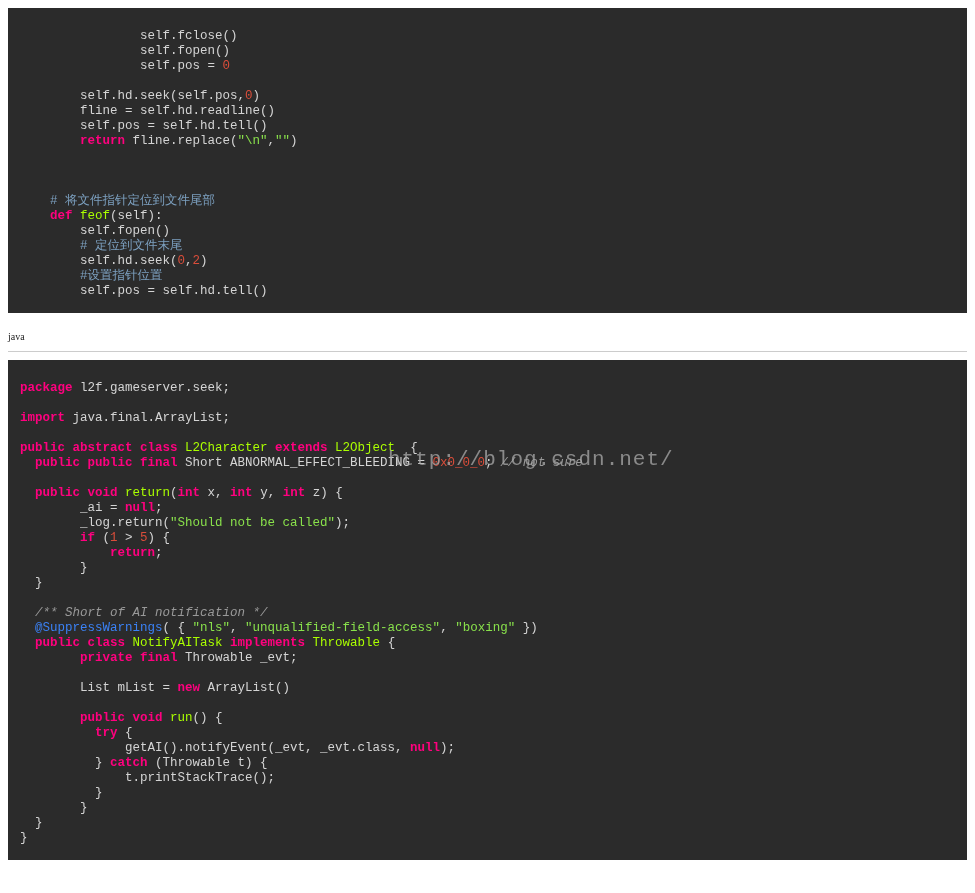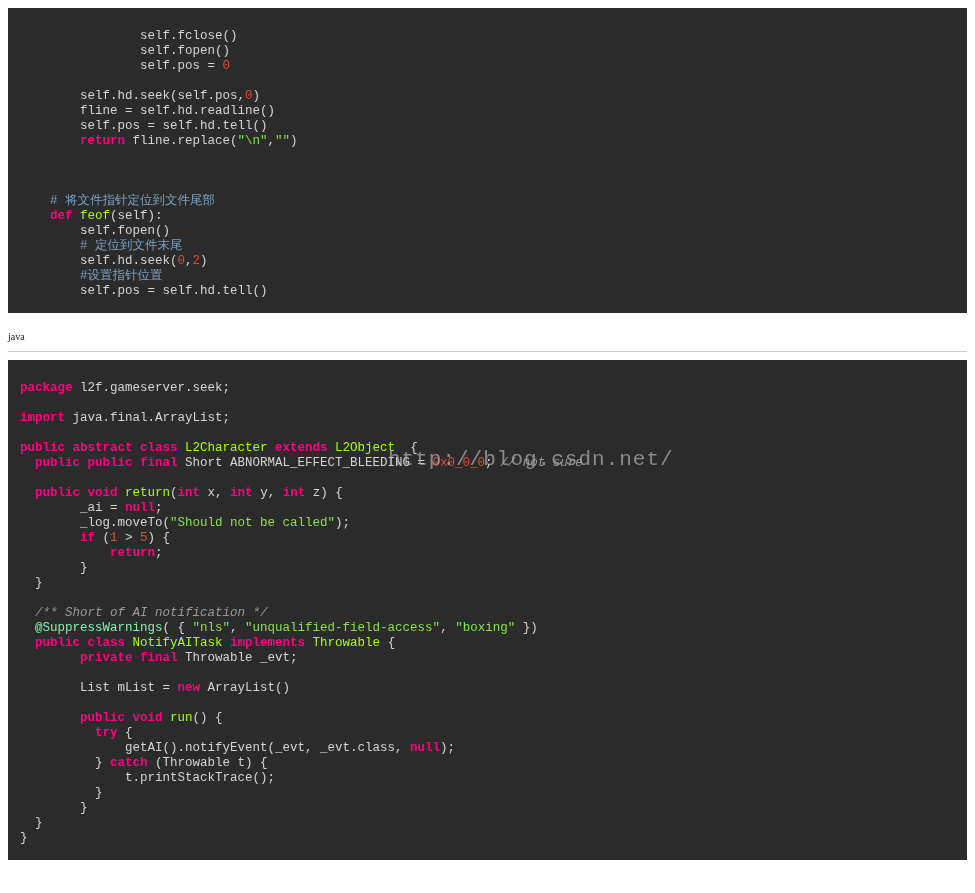--- a/index.html
+++ b/index.html
@@ -42,21 +42,21 @@
     border: none;
     border-bottom: 1px solid #ccc;
     margin: 2px 8px 8px 8px;
   }
   .kw   { color: #ff007f; font-weight: bold; }     
   .def  { color: #aaff00; }                        
   .str  { color: #89e14b; }                        
   .num  { color: #d94d3a; }                        
   .cmt  { color: #999999; font-style: italic; }                        
   .cmtc { color: #7ca0c0; }                        
-  .ann  { color: #86efac; text-align: right; }
+  .ann  { color: #3b82f6; text-align: right; }
 </style>
 </head>
 <body>
 
 <div class="watermark" style="left:388px; top:447px;">http://blog.csdn.net/</div>
 
 <div class="codeblock">
 <span>                </span><span>self.fclose()</span>
 <span>                </span><span>self.fopen()</span>
 <span>                </span><span>self.pos = </span><span class="num">0</span>
@@ -83,21 +83,21 @@
 <div class="codeblock">
 <span class="kw">package</span><span> l2f.gameserver.seek;</span>
 
 <span class="kw">import</span><span> java.final.ArrayList;</span>
 
 <span class="kw">public abstract class</span><span> </span><span class="def">L2Character</span><span> </span><span class="kw">extends</span><span> </span><span class="def">L2Object</span><span>  {</span>
 <span>  </span><span class="kw">public public final</span><span> Short ABNORMAL_EFFECT_BLEEDING = </span><span class="num">0x0_0_0</span><span>; </span><span class="cmt">// not sure</span>
 
 <span>  </span><span class="kw">public void</span><span> </span><span class="def">return</span><span>(</span><span class="kw">int</span><span> x, </span><span class="kw">int</span><span> y, </span><span class="kw">int</span><span> z) {</span>
 <span>        </span><span>_ai = </span><span class="kw">null</span><span>;</span>
-<span>        </span><span>_log.moveTo(</span><span class="str">"Should not be called"</span><span>);</span>
+<span>        </span><span>_log.return(</span><span class="str">"Should not be called"</span><span>);</span>
 <span>        </span><span class="kw">if</span><span> (</span><span class="num">1</span><span> &gt; </span><span class="num">5</span><span>) {</span>
 <span>            </span><span class="kw">return</span><span>;</span>
 <span>        </span><span>}</span>
 <span>  </span><span>}</span>
 
 <span>  </span><span class="cmt">/** Short of AI notification */</span>
 <span>  </span><span class="ann">@SuppressWarnings</span><span>( { </span><span class="str">"nls"</span><span>, </span><span class="str">"unqualified-field-access"</span><span>, </span><span class="str">"boxing"</span><span> })</span>
 <span>  </span><span class="kw">public class</span><span> </span><span class="def">NotifyAITask</span><span> </span><span class="kw">implements</span><span> </span><span class="def">Throwable</span><span> {</span>
 <span>        </span><span class="kw">private final</span><span> Throwable _evt;</span>
 

